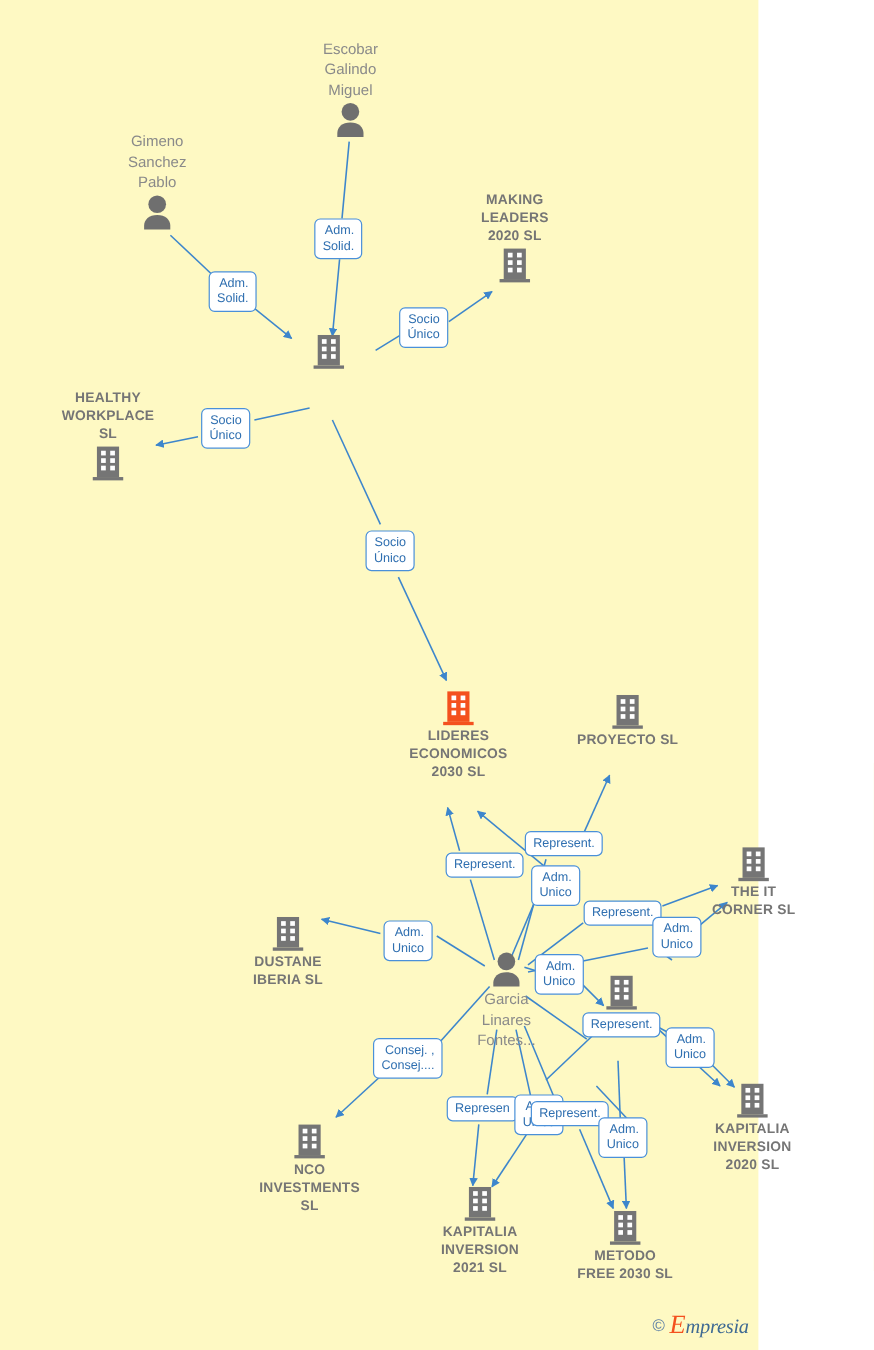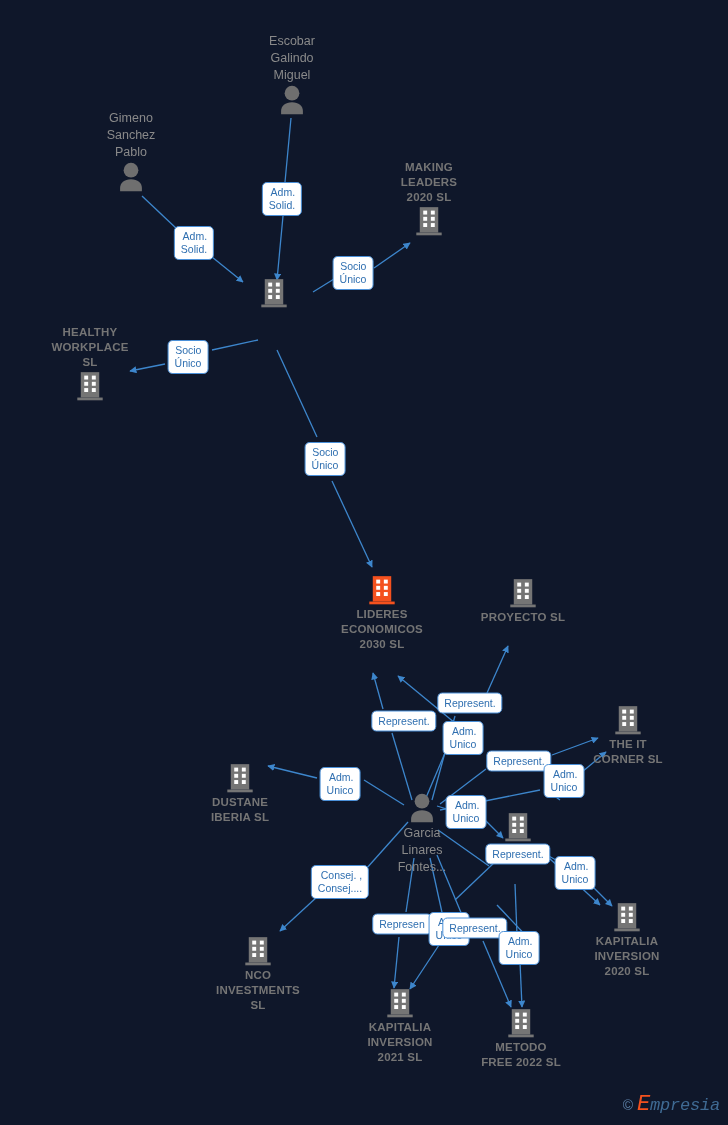--- a/index.html
+++ b/index.html
@@ -8,23 +8,23 @@
     background: #ffffff;
   }
   body {
     font-family: "Liberation Sans", sans-serif;
     width: 728px;
     height: 1125px;
     overflow: hidden;
   }
   #graph {
     position: relative;
-    width: 728px;
+    width: 632px;
     height: 1125px;
-    background: #0f172a;
+    background: #fef9c3;
   }
   #edges {
     position: absolute;
     left: 0;
     top: 0;
     width: 728px;
     height: 1125px;
   }
   .node {
     position: absolute;
@@ -78,21 +78,21 @@
     display: flex;
     align-items: center;
     gap: 4px;
     font-size: 15px;
   }
   #footer .copy {
     color: #5b7fa6;
     font-size: 14px;
   }
   #footer .brand {
-    font-family: Liberation Mono, monospace;
+    font-family: Liberation Serif, serif;
     font-style: italic;
     font-size: 17px;
     color: #3f6a93;
     letter-spacing: -0.2px;
   }
   #footer .brand .cap {
     color: #f4511e;
     font-size: 22px;
   }
 </style>
@@ -428,21 +428,21 @@
             <rect x="7" y="4" width="3.4" height="3.4"></rect>
             <rect x="13.6" y="4" width="3.4" height="3.4"></rect>
             <rect x="7" y="9.4" width="3.4" height="3.4"></rect>
             <rect x="13.6" y="9.4" width="3.4" height="3.4"></rect>
             <rect x="7" y="14.8" width="3.4" height="3.4"></rect>
             <rect x="13.6" y="14.8" width="3.4" height="3.4"></rect>
           </g>
         </svg>
     </span>
     <div class="node-label">METODO
-FREE 2022  SL</div>
+FREE 2030  SL</div>
   </div>
 
   <div class="edge-label" style="left:282px; top:199px;">Adm.
 Solid.</div>
   <div class="edge-label" style="left:194px; top:243px;">Adm.
 Solid.</div>
   <div class="edge-label" style="left:353px; top:273px;">Socio
 Único</div>
   <div class="edge-label" style="left:188px; top:357px;">Socio
 Único</div>

